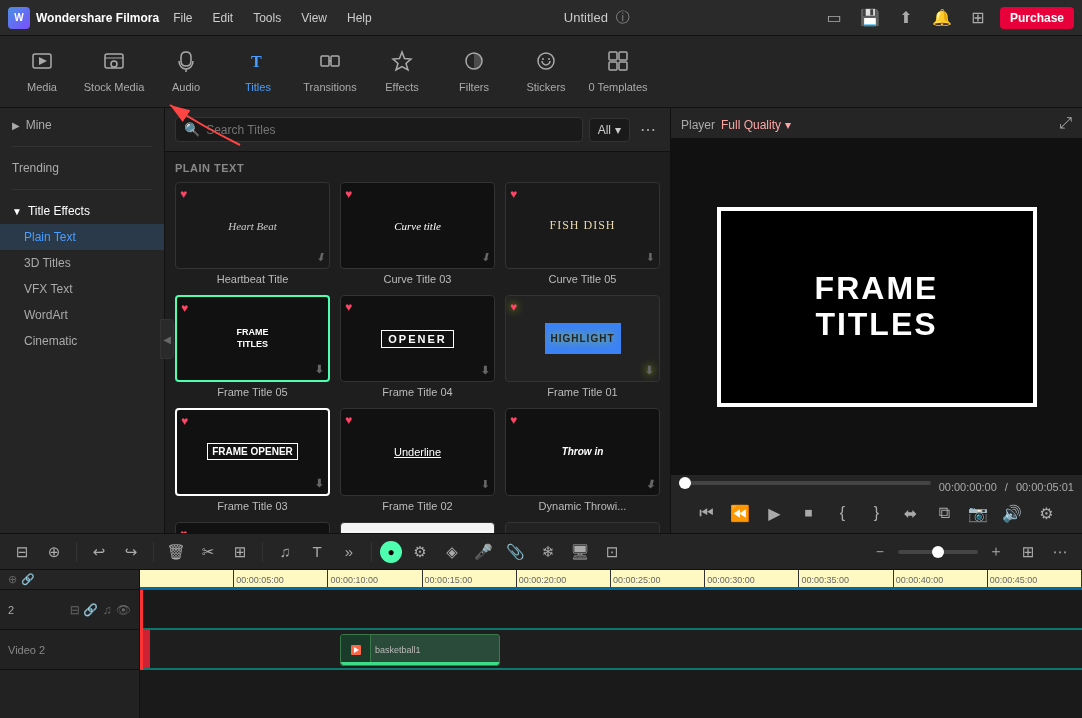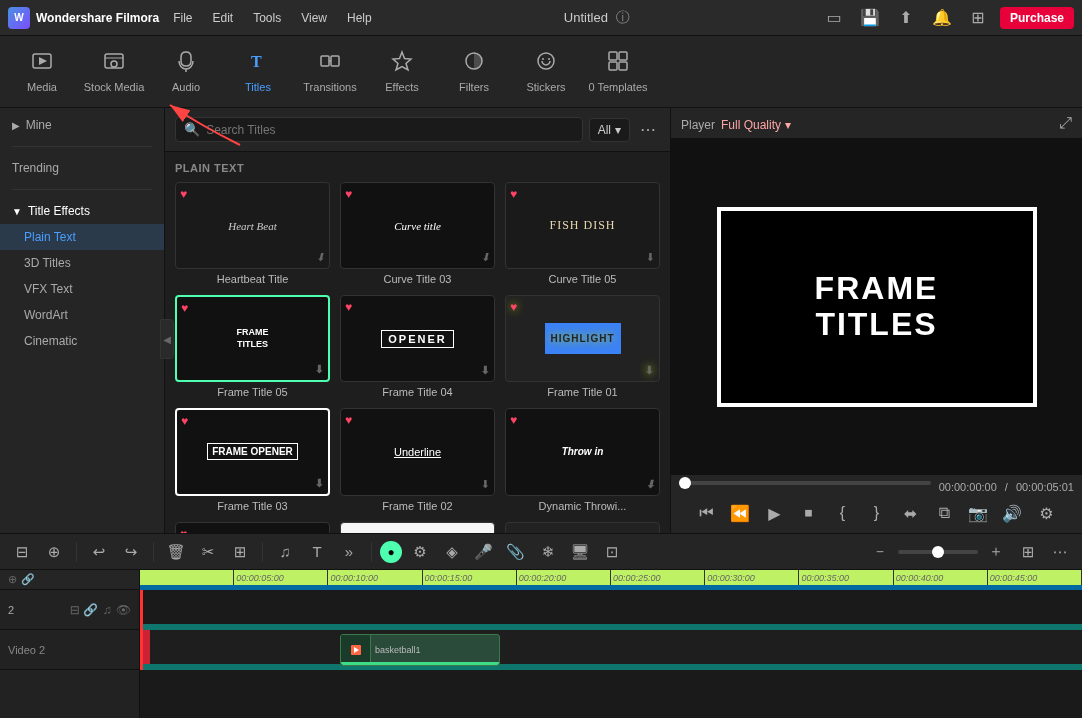--- a/index.html
+++ b/index.html
@@ -450,45 +450,44 @@
     .tl-track-icons { display: flex; gap: 4px; margin-left: auto; }
     .tl-icon { font-size: 12px; color: #666; cursor: pointer; }
 
     .tl-tracks {
       flex: 1;
       overflow-x: auto;
       position: relative;
     }
     .tl-ruler {
       height: 20px;
-      background: #bef264;
-      border-bottom: 5px solid #0369a1;
+      background: #fef9c3;
+      border-bottom: 3px solid #0369a1;
       position: relative;
       min-width: 900px;
-      font-style: italic;
     }
     .tl-ruler-marks {
       position: absolute;
       top: 0; left: 0; right: 0; bottom: 0;
       display: flex;
     }
     .ruler-mark {
       flex: 1;
       border-right: 1px solid #333;
       display: flex;
       align-items: flex-end;
       padding-bottom: 2px;
       padding-left: 2px;
       font-size: 9px;
       color: #666;
       min-width: 80px;
     }
     .tl-track-row {
       height: 40px;
-      border-bottom: 6px solid #0f766e;
+      border-bottom: 2px solid #0f766e;
       position: relative;
     }
     .red-marker {
       position: absolute;
       left: 0;
       top: 0;
       width: 3px;
       height: 100%;
       background: #ff3333;
       z-index: 10;

